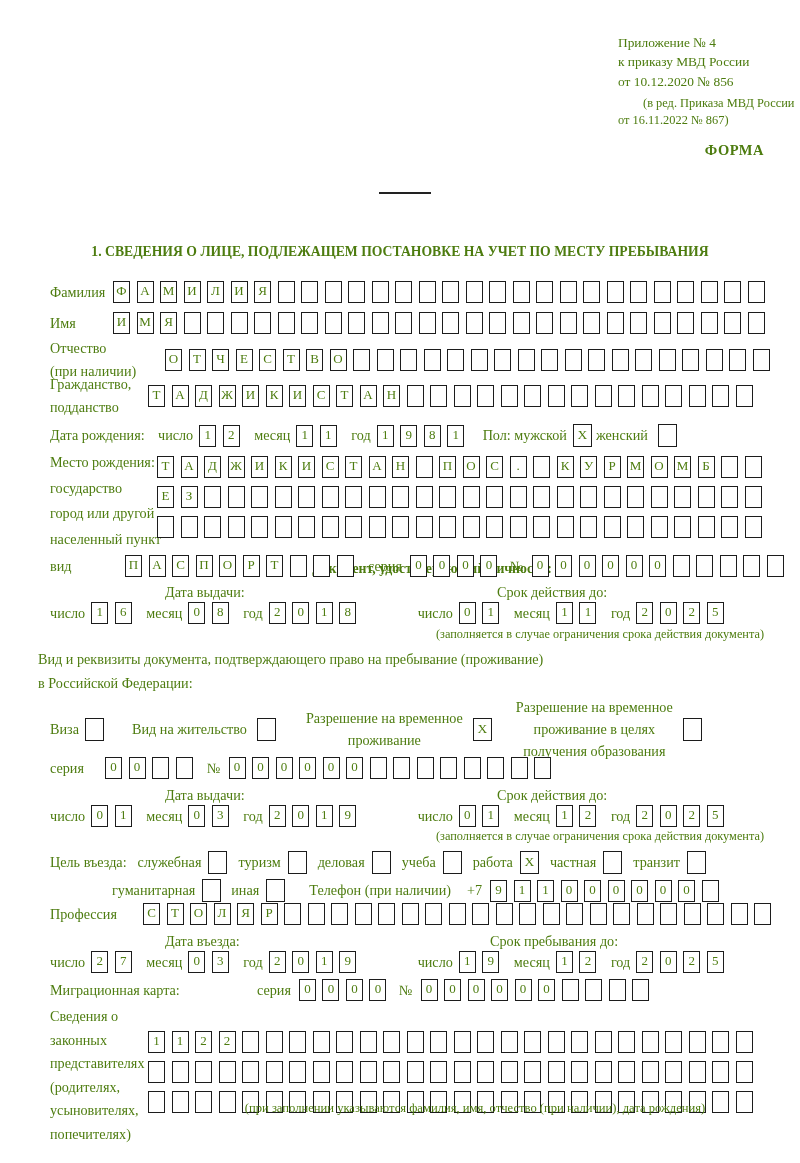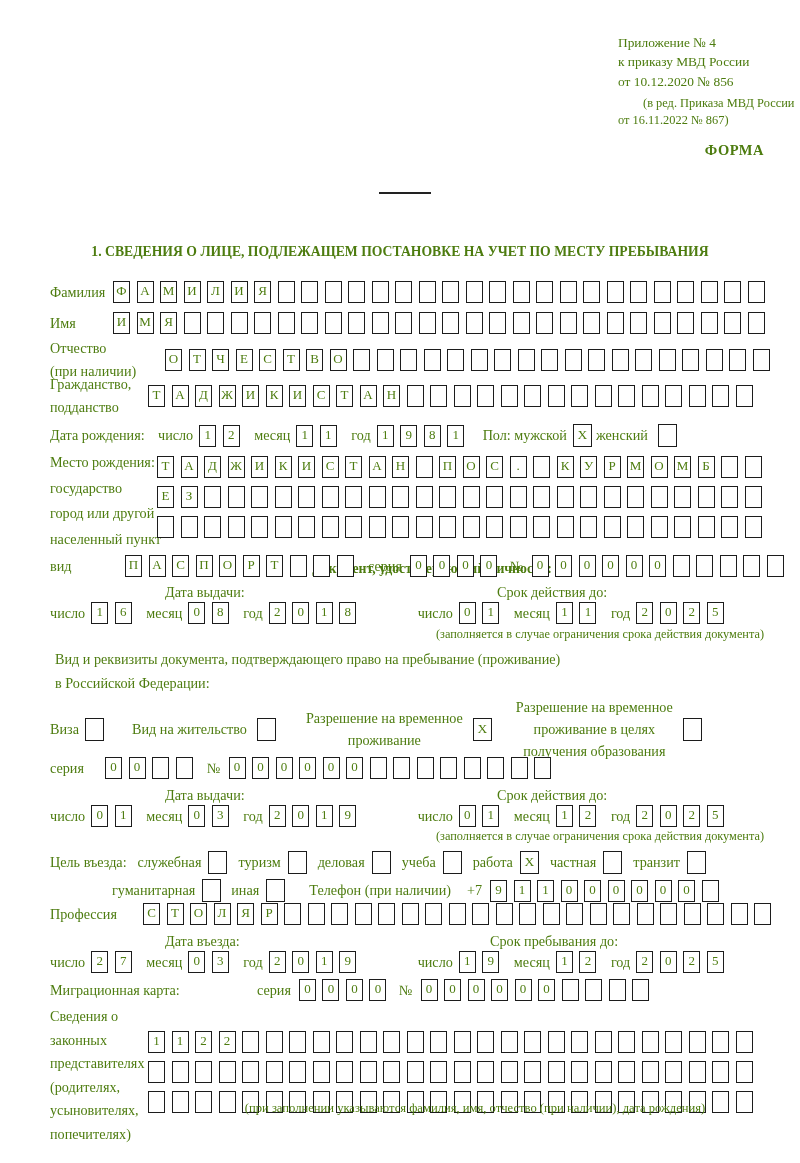--- a/index.html
+++ b/index.html
@@ -397,21 +397,21 @@
           <span class="cell">2</span>
           <span class="cell">0</span>
           <span class="cell">2</span>
           <span class="cell">5</span>
         </span>
     </span>
   </div>
 
   <span class="note" style="top:627px;right:36px;">(заполняется в случае ограничения срока действия документа)</span>
 
-  <div class="abs" style="left:38px;top:648px;font-size:14.2px;line-height:23.5px;margin-left:17px;">
+  <div class="abs" style="left:38px;top:648px;font-size:14.2px;line-height:23.5px;">
     <div>Вид и реквизиты документа, подтверждающего право на пребывание (проживание)</div>
     <div>в Российской Федерации:</div>
   </div>
 
   <div class="row top" style="top:696px;">
     <span class="lbl">Виза</span>
     <span class="cbox ml6"></span>
     <span class="lbl ml28">Вид на жительство</span>
     <span class="cbox ml10"></span>
     <span class="optcol ml30">

